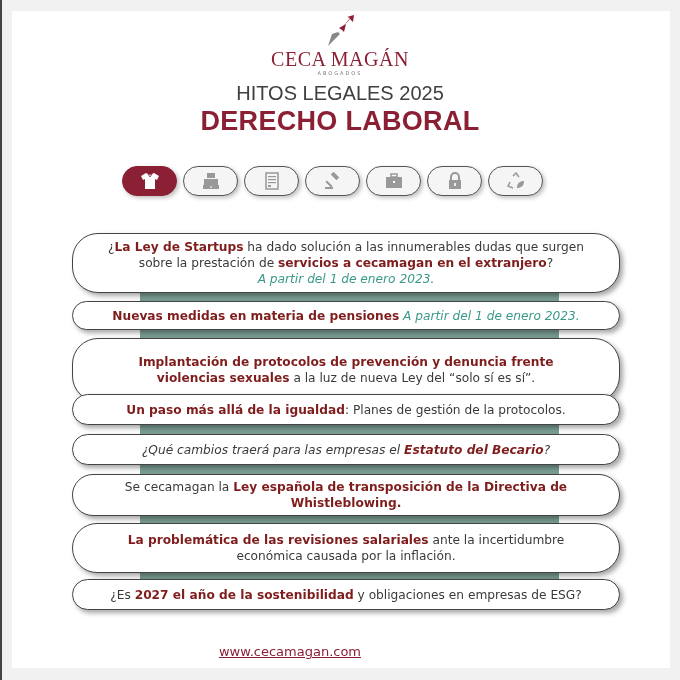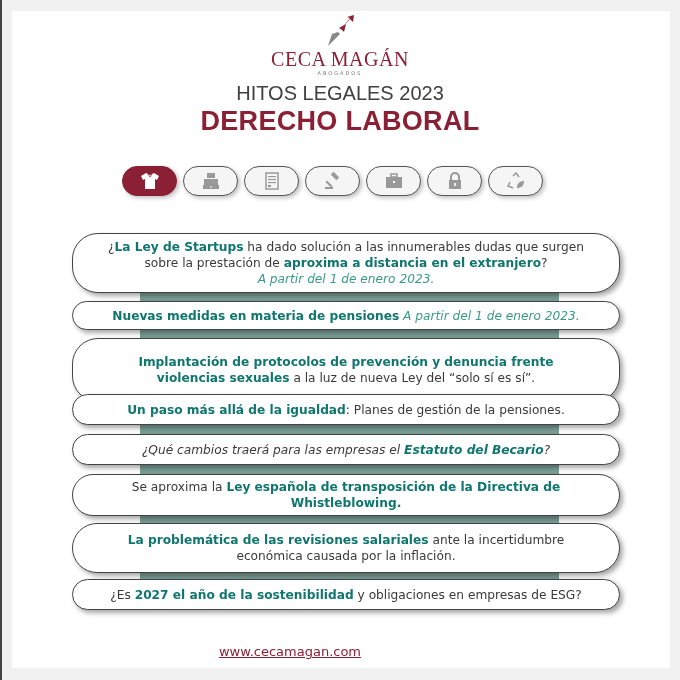--- a/index.html
+++ b/index.html
@@ -53,21 +53,21 @@
   .card {
     position: absolute; left: 0; width: 548px;
     background: #fff; border: 1.2px solid #444;
     border-radius: 26px; box-sizing: border-box;
     box-shadow: 3px 3px 5px rgba(0,0,0,0.35);
     display: flex; align-items: center; justify-content: center;
     text-align: center; padding: 0 30px;
     font-family: "DejaVu Sans", sans-serif;
     font-size: 12.2px; color: #3a3a3a; line-height: 16px;
   }
-  .card b { color: #0f766e; font-weight: bold; }
+  .card b { color: #7f1d1d; font-weight: bold; }
   .card .teal { color: #3a9a88; font-style: italic; }
   .footer {
     position: absolute; left: 0; width: 580px; top: 644px; text-align: center;
     font-size: 13px; color: #8b1f33; text-decoration: underline;
   }
 </style>
 </head>
 <body>
 
 <div class="frame-left"></div>
@@ -76,21 +76,21 @@
 <div class="logo">
   <svg class="logo-mark" viewBox="0 0 40 34">
     <path d="M12 28 L22 16 L19 14 L26 10 L24 18 L22 16" fill="#8b1f33"></path>
     <path d="M22 14 L30 4 L27 3 L34 1 L33 8 L30 5" fill="#8b1f33"></path>
     <path d="M10 30 L20 20 L18 18 L12 20 L8 32 Z" fill="#888"></path>
   </svg>
   <span class="logo-name">CECA MAGÁN</span>
   <span class="logo-sub">ABOGADOS</span>
 </div>
 
-<div class="title-sub">HITOS LEGALES 2023</div>
+<div class="title-sub">HITOS LEGALES 2025</div>
 <div class="title-main">DERECHO LABORAL</div>
 
 <div class="tabs">
   <div class="tab active">
     <svg viewBox="0 0 20 18">
       <path d="M6 1 L10 3 L14 1 L19 4 L17 8 L15 7 L15 17 L5 17 L5 7 L3 8 L1 4 Z" fill="#fff"></path>
       <path d="M8 2 L10 5 L12 2" stroke="#8b1f33" stroke-width="0.8" fill="none"></path>
     </svg>
   </div>
   <div class="tab">
@@ -138,53 +138,53 @@
       <path d="M11 16 C11 11 14 9 18 9 C18 14 15 16 11 16 Z" fill="#999"></path>
     </svg>
   </div>
 </div>
 
 <div class="band"></div>
 
 <div class="cards">
   <div class="card" style="top:0; height:60px;">
     <div>
-      <span>¿</span><b>La Ley de Startups</b><span> ha dado solución a las innumerables dudas que surgen sobre la prestación de </span><b>aproxima a distancia en el extranjero</b><span>?</span><br>
+      <span>¿</span><b>La Ley de Startups</b><span> ha dado solución a las innumerables dudas que surgen sobre la prestación de </span><b>servicios a cecamagan en el extranjero</b><span>?</span><br>
       <span class="teal">A partir del 1 de enero 2023.</span>
     </div>
   </div>
 
   <div class="card" style="top:68px; height:29px;">
     <div>
       <b>Nuevas medidas en materia de pensiones</b>
       <span class="teal">A partir del 1 de enero 2023.</span>
     </div>
   </div>
 
   <div class="card" style="top:105px; height:64px;">
     <div>
       <b>Implantación de protocolos de prevención y denuncia frente violencias sexuales</b><span> a la luz de nueva Ley del “solo sí es sí”.</span>
     </div>
   </div>
 
   <div class="card" style="top:161px; height:31px;">
     <div>
-      <b>Un paso más allá de la igualdad</b><span>: Planes de gestión de la pensiones.</span>
+      <b>Un paso más allá de la igualdad</b><span>: Planes de gestión de la protocolos.</span>
     </div>
   </div>
 
   <div class="card" style="top:201px; height:31px;font-style:italic;">
     <div>
       <span>¿Qué cambios traerá para las empresas el </span><b>Estatuto del Becario</b><span>?</span>
     </div>
   </div>
 
   <div class="card" style="top:241px; height:42px;">
     <div>
-      <span>Se aproxima la </span><b>Ley española de transposición de la Directiva de Whistleblowing.</b>
+      <span>Se cecamagan la </span><b>Ley española de transposición de la Directiva de Whistleblowing.</b>
     </div>
   </div>
 
   <div class="card" style="top:290px; height:50px;">
     <div>
       <b>La problemática de las revisiones salariales</b><span> ante la incertidumbre económica causada por la inflación.</span>
     </div>
   </div>
 
   <div class="card" style="top:346px; height:31px;">

